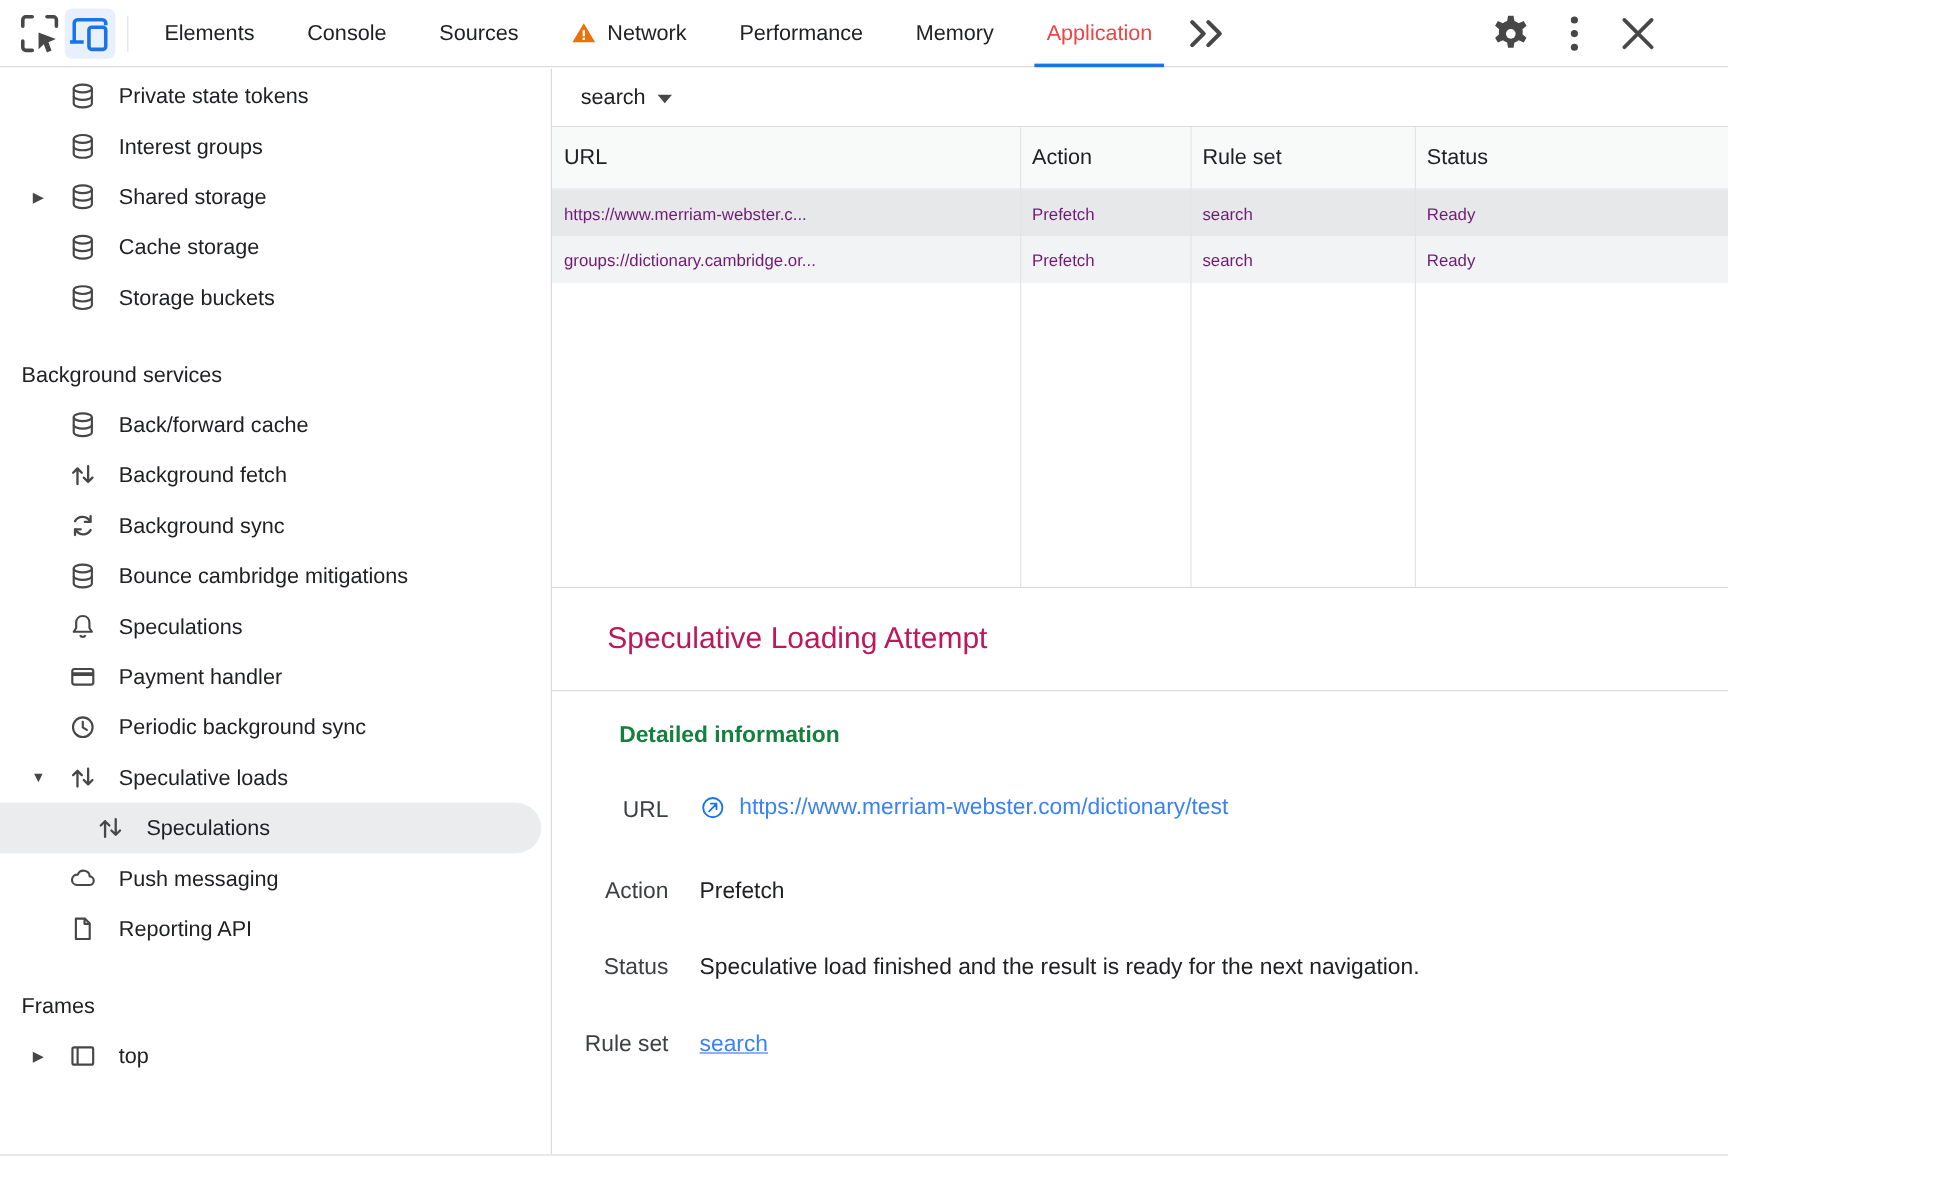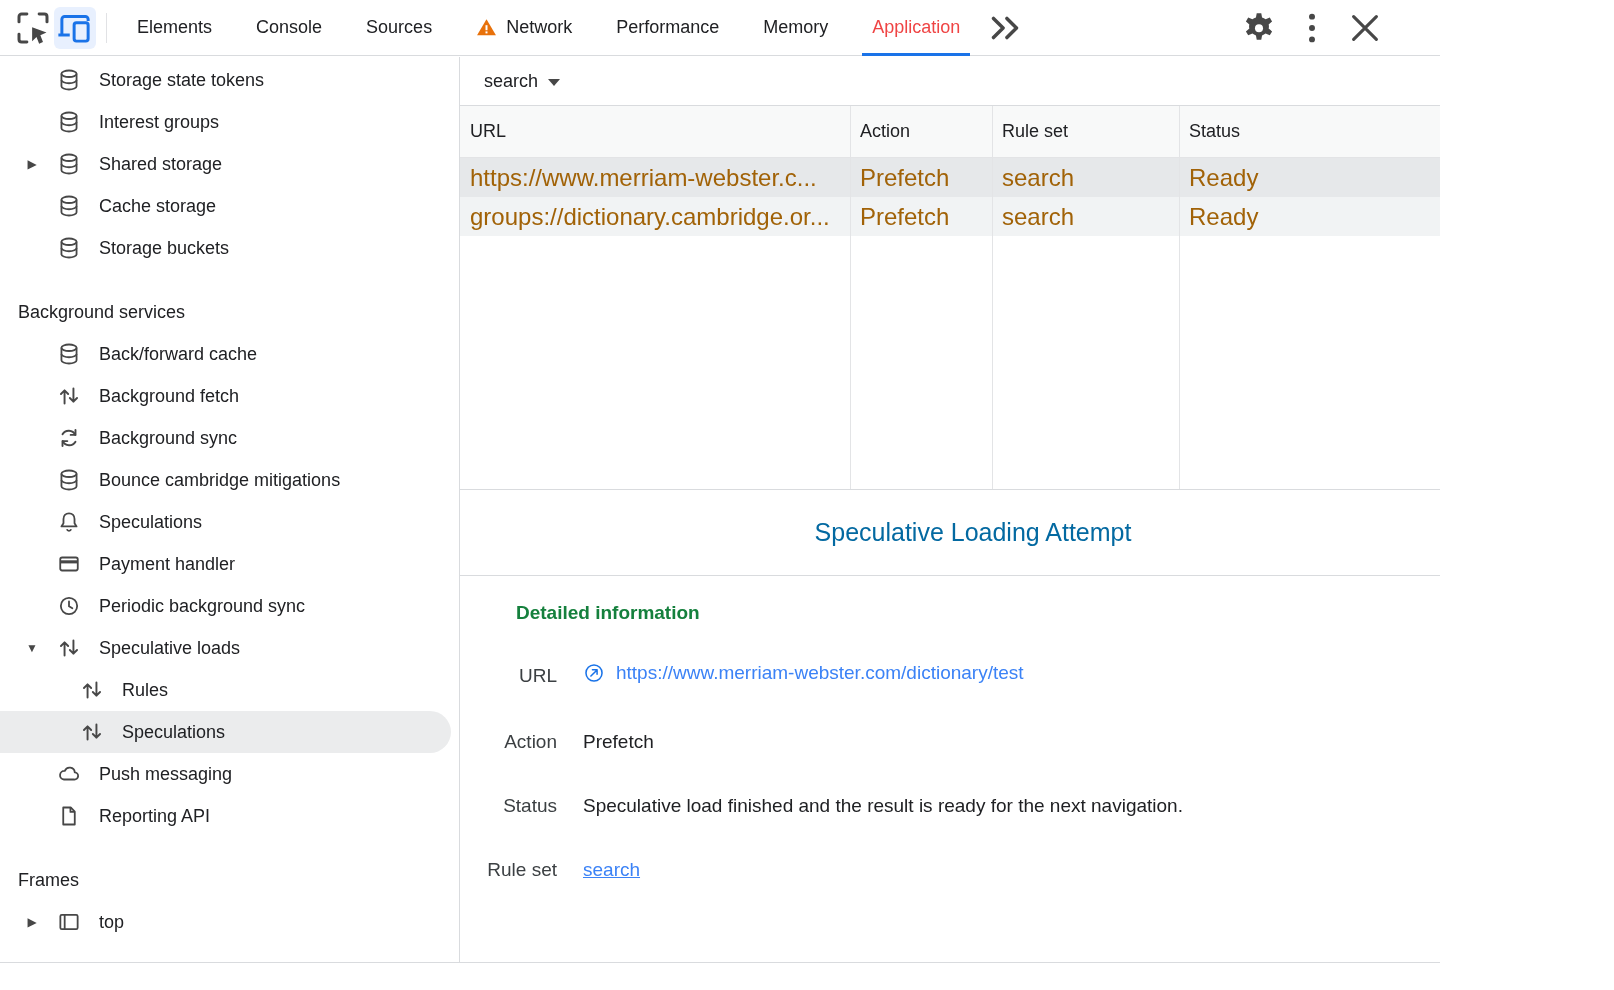--- a/index.html
+++ b/index.html
@@ -52,26 +52,26 @@
   .filter-bar { height:48px; display:flex; align-items:center; padding-left:24px; }
   .filter-dd { display:flex; align-items:center; gap:10px; font-size:18px; color:#202124; }
   .dd-arrow { width:0; height:0; border-left:6px solid transparent; border-right:6px solid transparent; border-top:7px solid #474747; margin-top:3px; }
 
   .dg { --cols: 390px 142px 187px 388px 1fr; position:relative; height:385px; border-top:1px solid #d9dbde; border-bottom:1px solid #d9dbde; }
   .dg-lines { position:absolute; inset:0; display:grid; grid-template-columns:var(--cols); z-index:3; pointer-events:none; }
   .dg-lines i { border-left:1px solid #e3e4e6; }
   .dg-lines i:first-child { border-left:0; }
   .dg-head { display:grid; grid-template-columns:var(--cols); height:52px; background:#f8f9f9; border-bottom:1px solid #e3e4e6; align-items:center; font-size:18px; color:#202124; }
   .dg-hcell { padding:0 10px; overflow:hidden; white-space:nowrap; }
-  .dg-row { display:grid; grid-template-columns:var(--cols); height:39px; align-items:center; font-size:24px; color:#a16207; }
+  .dg-row { display:grid; grid-template-columns:var(--cols); height:39px; align-items:center; font-size:14px; color:#701a75; }
   .dg-row.selected { background:#e6e8ea; }
   .dg-row:not(.selected) { background:#f1f3f4; }
   .dg-cell { padding:0 10px; overflow:hidden; white-space:nowrap; text-overflow:ellipsis; }
 
-  .attempt { height:86px; border-bottom:1px solid #d9dbde; display:flex; align-items:center; padding-left:46px; font-size:25px; color:#0369a1;justify-content:center; }
+  .attempt { height:86px; border-bottom:1px solid #d9dbde; display:flex; align-items:center; padding-left:46px; font-size:25px; color:#be185d; }
 
   .details { padding-top:26px; }
   .details-heading { margin-left:56px; font-size:19px; font-weight:700; color:#15803d; margin-bottom:38px; }
   .detail-row { display:grid; grid-template-columns:97px 1fr; column-gap:26px; margin-bottom:42px; font-size:19px; align-items:center; }
   .d-label { text-align:right; color:#3c4043; white-space:nowrap; }
   .d-link-wrap { display:inline-flex; align-items:center; gap:11px; }
   .link-ic { width:22px; height:22px; color:#1a73e8; flex:none; }
   .d-link { color:#3b82f6; text-decoration:none; }
   .d-link.underline { text-decoration:underline; }
   .d-text { color:#202124; }
@@ -170,21 +170,21 @@
     <aside class="sidebar" data-interactable="false">
         <div class="sb-item" data-interactable="true">
           <span class="arrow" data-interactable="false"></span>
           <span class="icon sb-icon" data-interactable="false">
             <svg viewBox="0 0 20 20">
               <ellipse cx="10" cy="4.8" rx="6.3" ry="2.7" fill="none" stroke="currentColor" stroke-width="1.5"></ellipse>
               <path d="M3.7 4.8v10.4c0 1.5 2.8 2.7 6.3 2.7s6.3-1.2 6.3-2.7V4.8" fill="none" stroke="currentColor" stroke-width="1.5"></path>
               <path d="M3.7 10c0 1.5 2.8 2.7 6.3 2.7s6.3-1.2 6.3-2.7" fill="none" stroke="currentColor" stroke-width="1.5"></path>
             </svg>
           </span>
-          <span class="sb-label" data-interactable="false">Storage state tokens</span>
+          <span class="sb-label" data-interactable="false">Private state tokens</span>
         </div>
         <div class="sb-item" data-interactable="true">
           <span class="arrow" data-interactable="false"></span>
           <span class="icon sb-icon" data-interactable="false">
             <svg viewBox="0 0 20 20">
               <ellipse cx="10" cy="4.8" rx="6.3" ry="2.7" fill="none" stroke="currentColor" stroke-width="1.5"></ellipse>
               <path d="M3.7 4.8v10.4c0 1.5 2.8 2.7 6.3 2.7s6.3-1.2 6.3-2.7V4.8" fill="none" stroke="currentColor" stroke-width="1.5"></path>
               <path d="M3.7 10c0 1.5 2.8 2.7 6.3 2.7s6.3-1.2 6.3-2.7" fill="none" stroke="currentColor" stroke-width="1.5"></path>
             </svg>
           </span>
@@ -300,30 +300,20 @@
         </div>
         <div class="sb-item" data-interactable="true">
           <span class="arrow" data-interactable="true">▼</span>
           <span class="icon sb-icon" data-interactable="false">
             <svg viewBox="0 0 20 20" fill="none" stroke="currentColor" stroke-width="1.6" stroke-linecap="round" stroke-linejoin="round">
               <path d="M6.3 16.2V5.3M3.3 8.3l3-3 3 3"></path>
               <path d="M13.7 3.8v10.9M16.7 11.7l-3 3-3-3"></path>
             </svg>
           </span>
           <span class="sb-label" data-interactable="false">Speculative loads</span>
-        </div>
-        <div class="sb-item depth1" data-interactable="true">
-          <span class="arrow" data-interactable="false"></span>
-          <span class="icon sb-icon" data-interactable="false">
-            <svg viewBox="0 0 20 20" fill="none" stroke="currentColor" stroke-width="1.6" stroke-linecap="round" stroke-linejoin="round">
-              <path d="M6.3 16.2V5.3M3.3 8.3l3-3 3 3"></path>
-              <path d="M13.7 3.8v10.9M16.7 11.7l-3 3-3-3"></path>
-            </svg>
-          </span>
-          <span class="sb-label" data-interactable="false">Rules</span>
         </div>
         <div class="sb-item depth1 selected" data-interactable="true">
           <span class="arrow" data-interactable="false"></span>
           <span class="icon sb-icon" data-interactable="false">
             <svg viewBox="0 0 20 20" fill="none" stroke="currentColor" stroke-width="1.6" stroke-linecap="round" stroke-linejoin="round">
               <path d="M6.3 16.2V5.3M3.3 8.3l3-3 3 3"></path>
               <path d="M13.7 3.8v10.9M16.7 11.7l-3 3-3-3"></path>
             </svg>
           </span>
           <span class="sb-label" data-interactable="false">Speculations</span>

